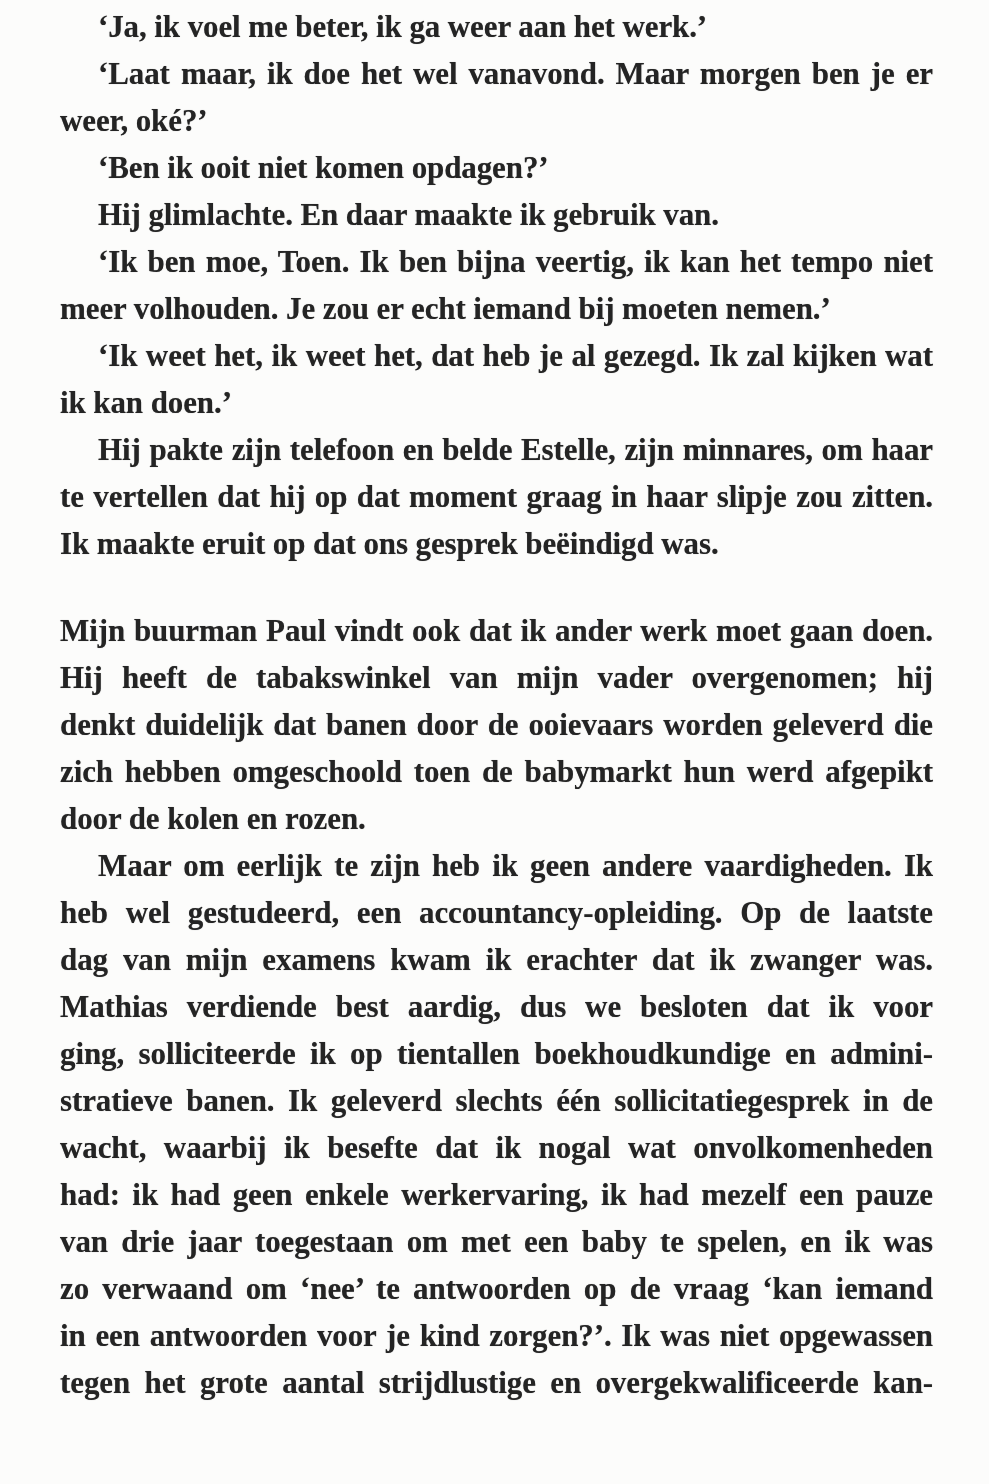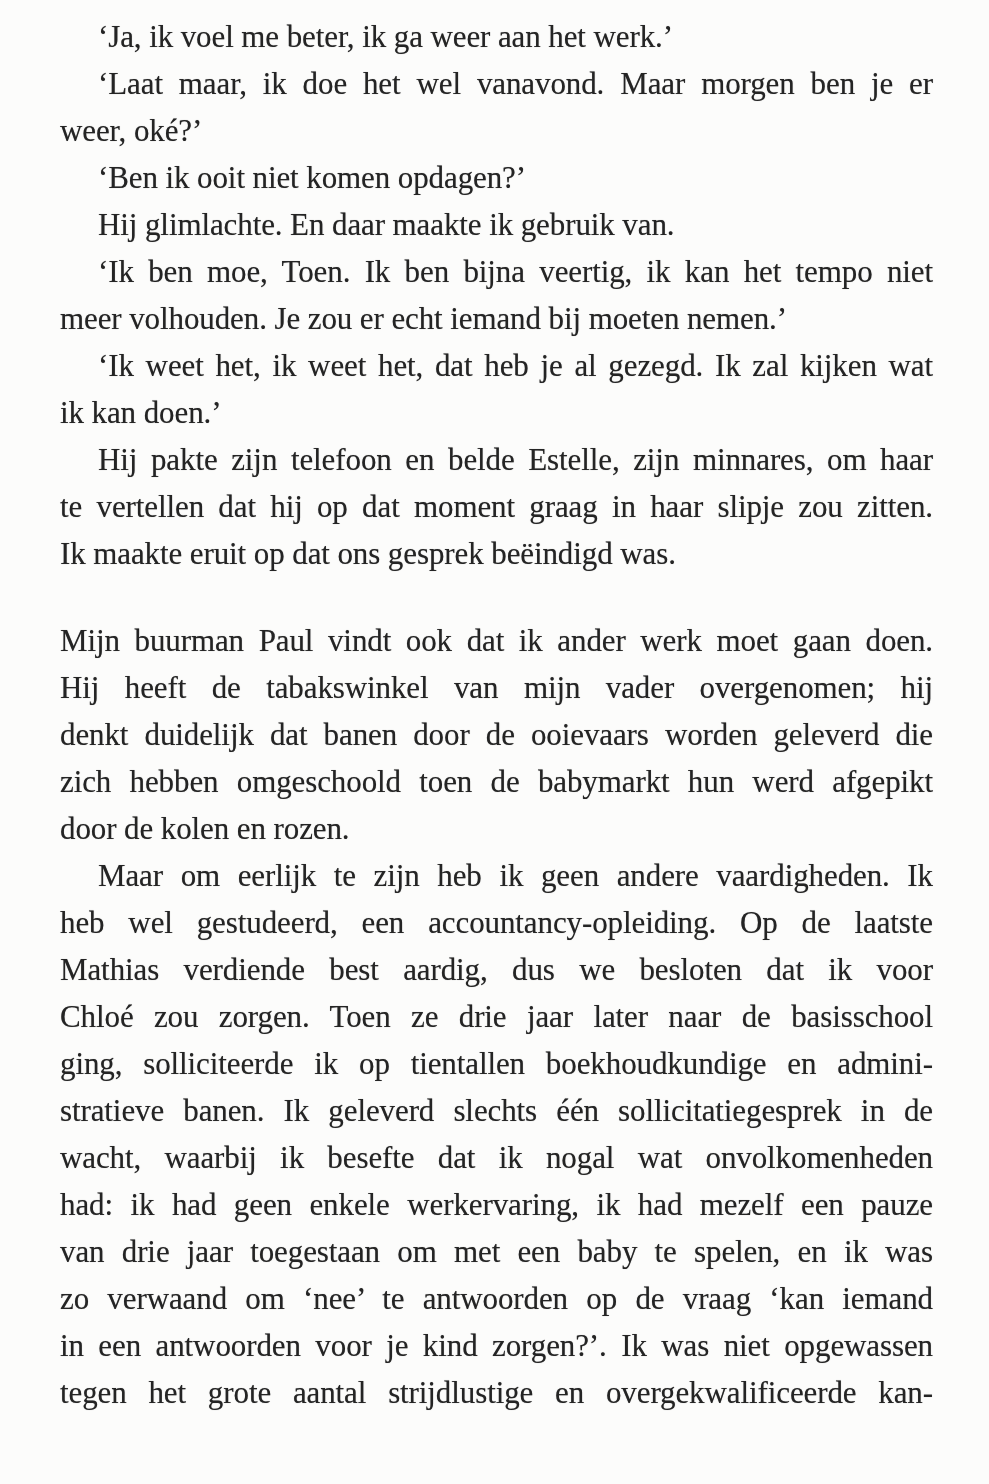--- a/index.html
+++ b/index.html
@@ -10,21 +10,22 @@
   .page {
     position: relative;
     width: 989px;
     height: 1484px;
     background: #fcfcfb;
     overflow: hidden;
     font-family: "Liberation Serif", "DejaVu Serif", serif;
     color: #242424;
   }
   .text-block {
-    padding: 13px 56px 0 60px;
+    padding: 3px 56px 0 60px;
+    font-weight: bold;
   }
   .line {
     margin: 0;
     font-size: 31px;
     line-height: 47px;
     text-align: justify;
     text-align-last: justify;
     white-space: normal;
     color: #242424;
     letter-spacing: -0.1px;
@@ -60,22 +61,22 @@
 
     <div class="section-break"></div>
 
     <p class="line">Mijn buurman Paul vindt ook dat ik ander werk moet gaan doen.</p>
     <p class="line">Hij heeft de tabakswinkel van mijn vader overgenomen; hij</p>
     <p class="line">denkt duidelijk dat banen door de ooievaars worden geleverd die</p>
     <p class="line">zich hebben omgeschoold toen de babymarkt hun werd afgepikt</p>
     <p class="line last">door de kolen en rozen.</p>
     <p class="line ind">Maar om eerlijk te zijn heb ik geen andere vaardigheden. Ik</p>
     <p class="line">heb wel gestudeerd, een accountancy-opleiding. Op de laatste</p>
+    <p class="line">dag van mijn examens kwam ik erachter dat ik zwanger was.</p>
     <p class="line">Mathias verdiende best aardig, dus we besloten dat ik voor</p>
-    <p class="line">Chloé zou zorgen. Toen ze drie jaar later naar de basisschool</p>
     <p class="line">ging, solliciteerde ik op tientallen boekhoudkundige en admini-</p>
     <p class="line">stratieve banen. Ik geleverd slechts één sollicitatiegesprek in de</p>
     <p class="line">wacht, waarbij ik besefte dat ik nogal wat onvolkomenheden</p>
     <p class="line">had: ik had geen enkele werkervaring, ik had mezelf een pauze</p>
     <p class="line">van drie jaar toegestaan om met een baby te spelen, en ik was</p>
     <p class="line">zo verwaand om ‘nee’ te antwoorden op de vraag ‘kan iemand</p>
     <p class="line">in een antwoorden voor je kind zorgen?’. Ik was niet opgewassen</p>
     <p class="line">tegen het grote aantal strijdlustige en overgekwalificeerde kan-</p>
   </div>
 </div>

